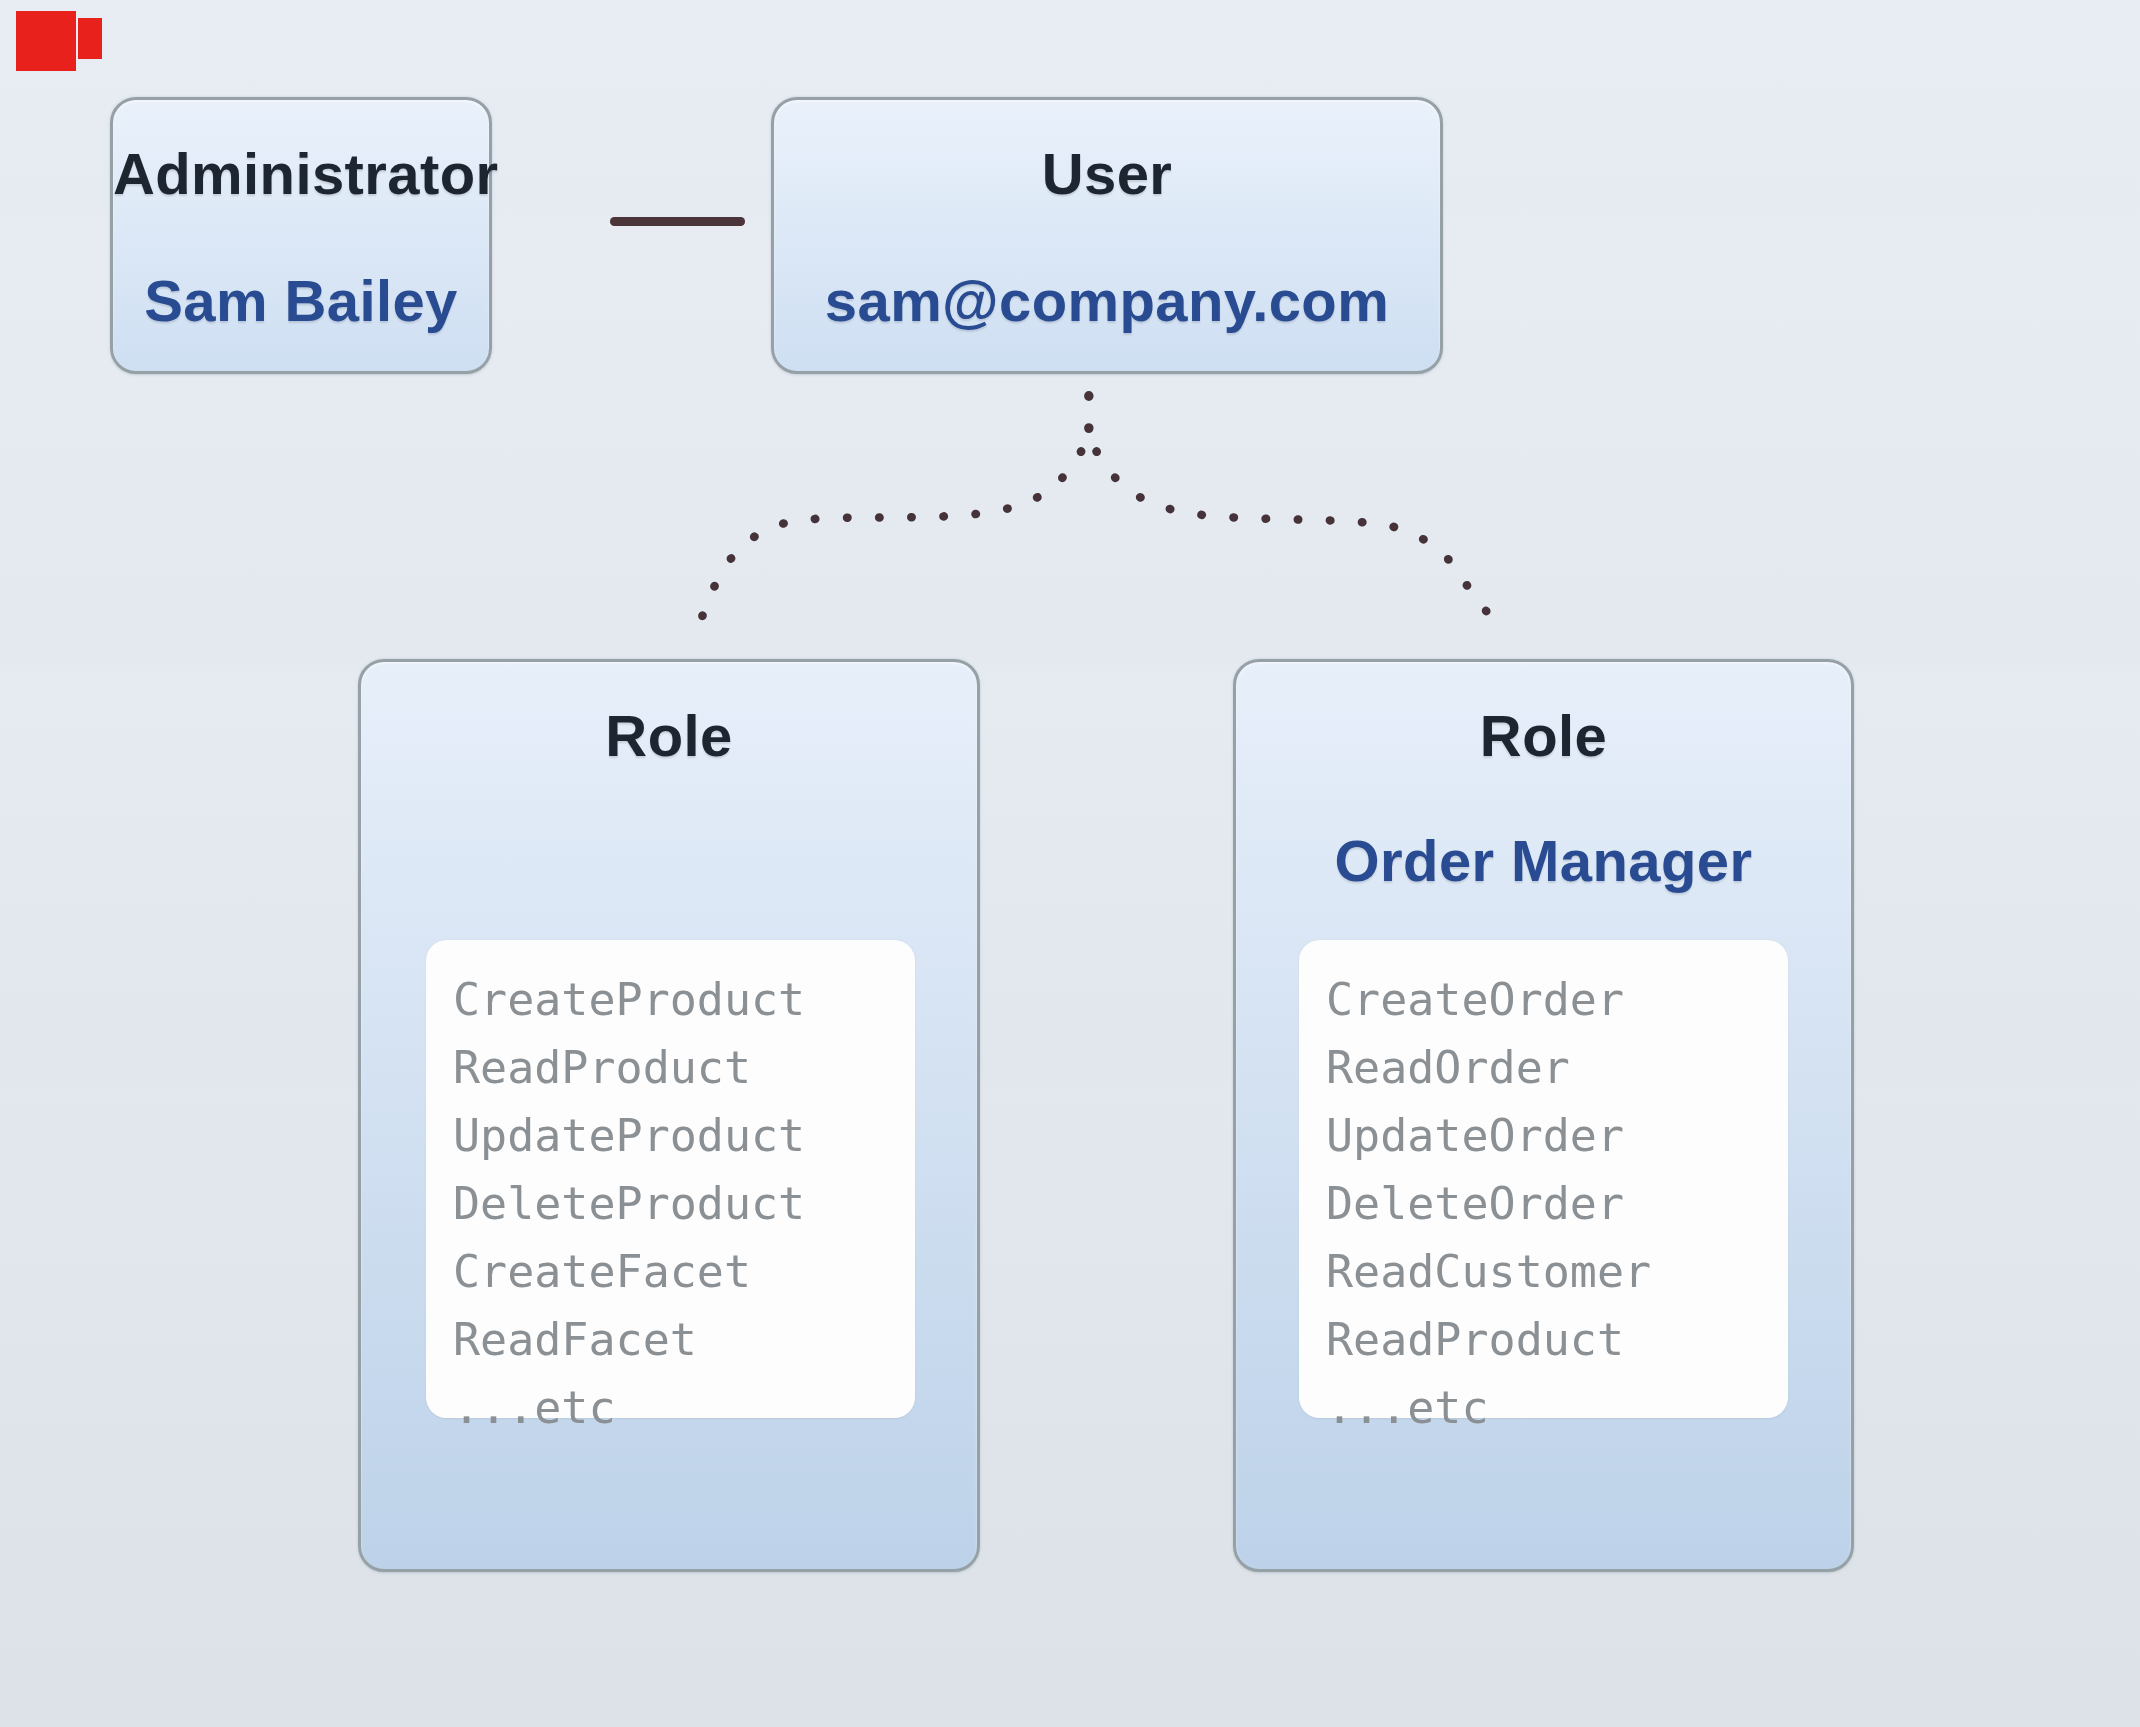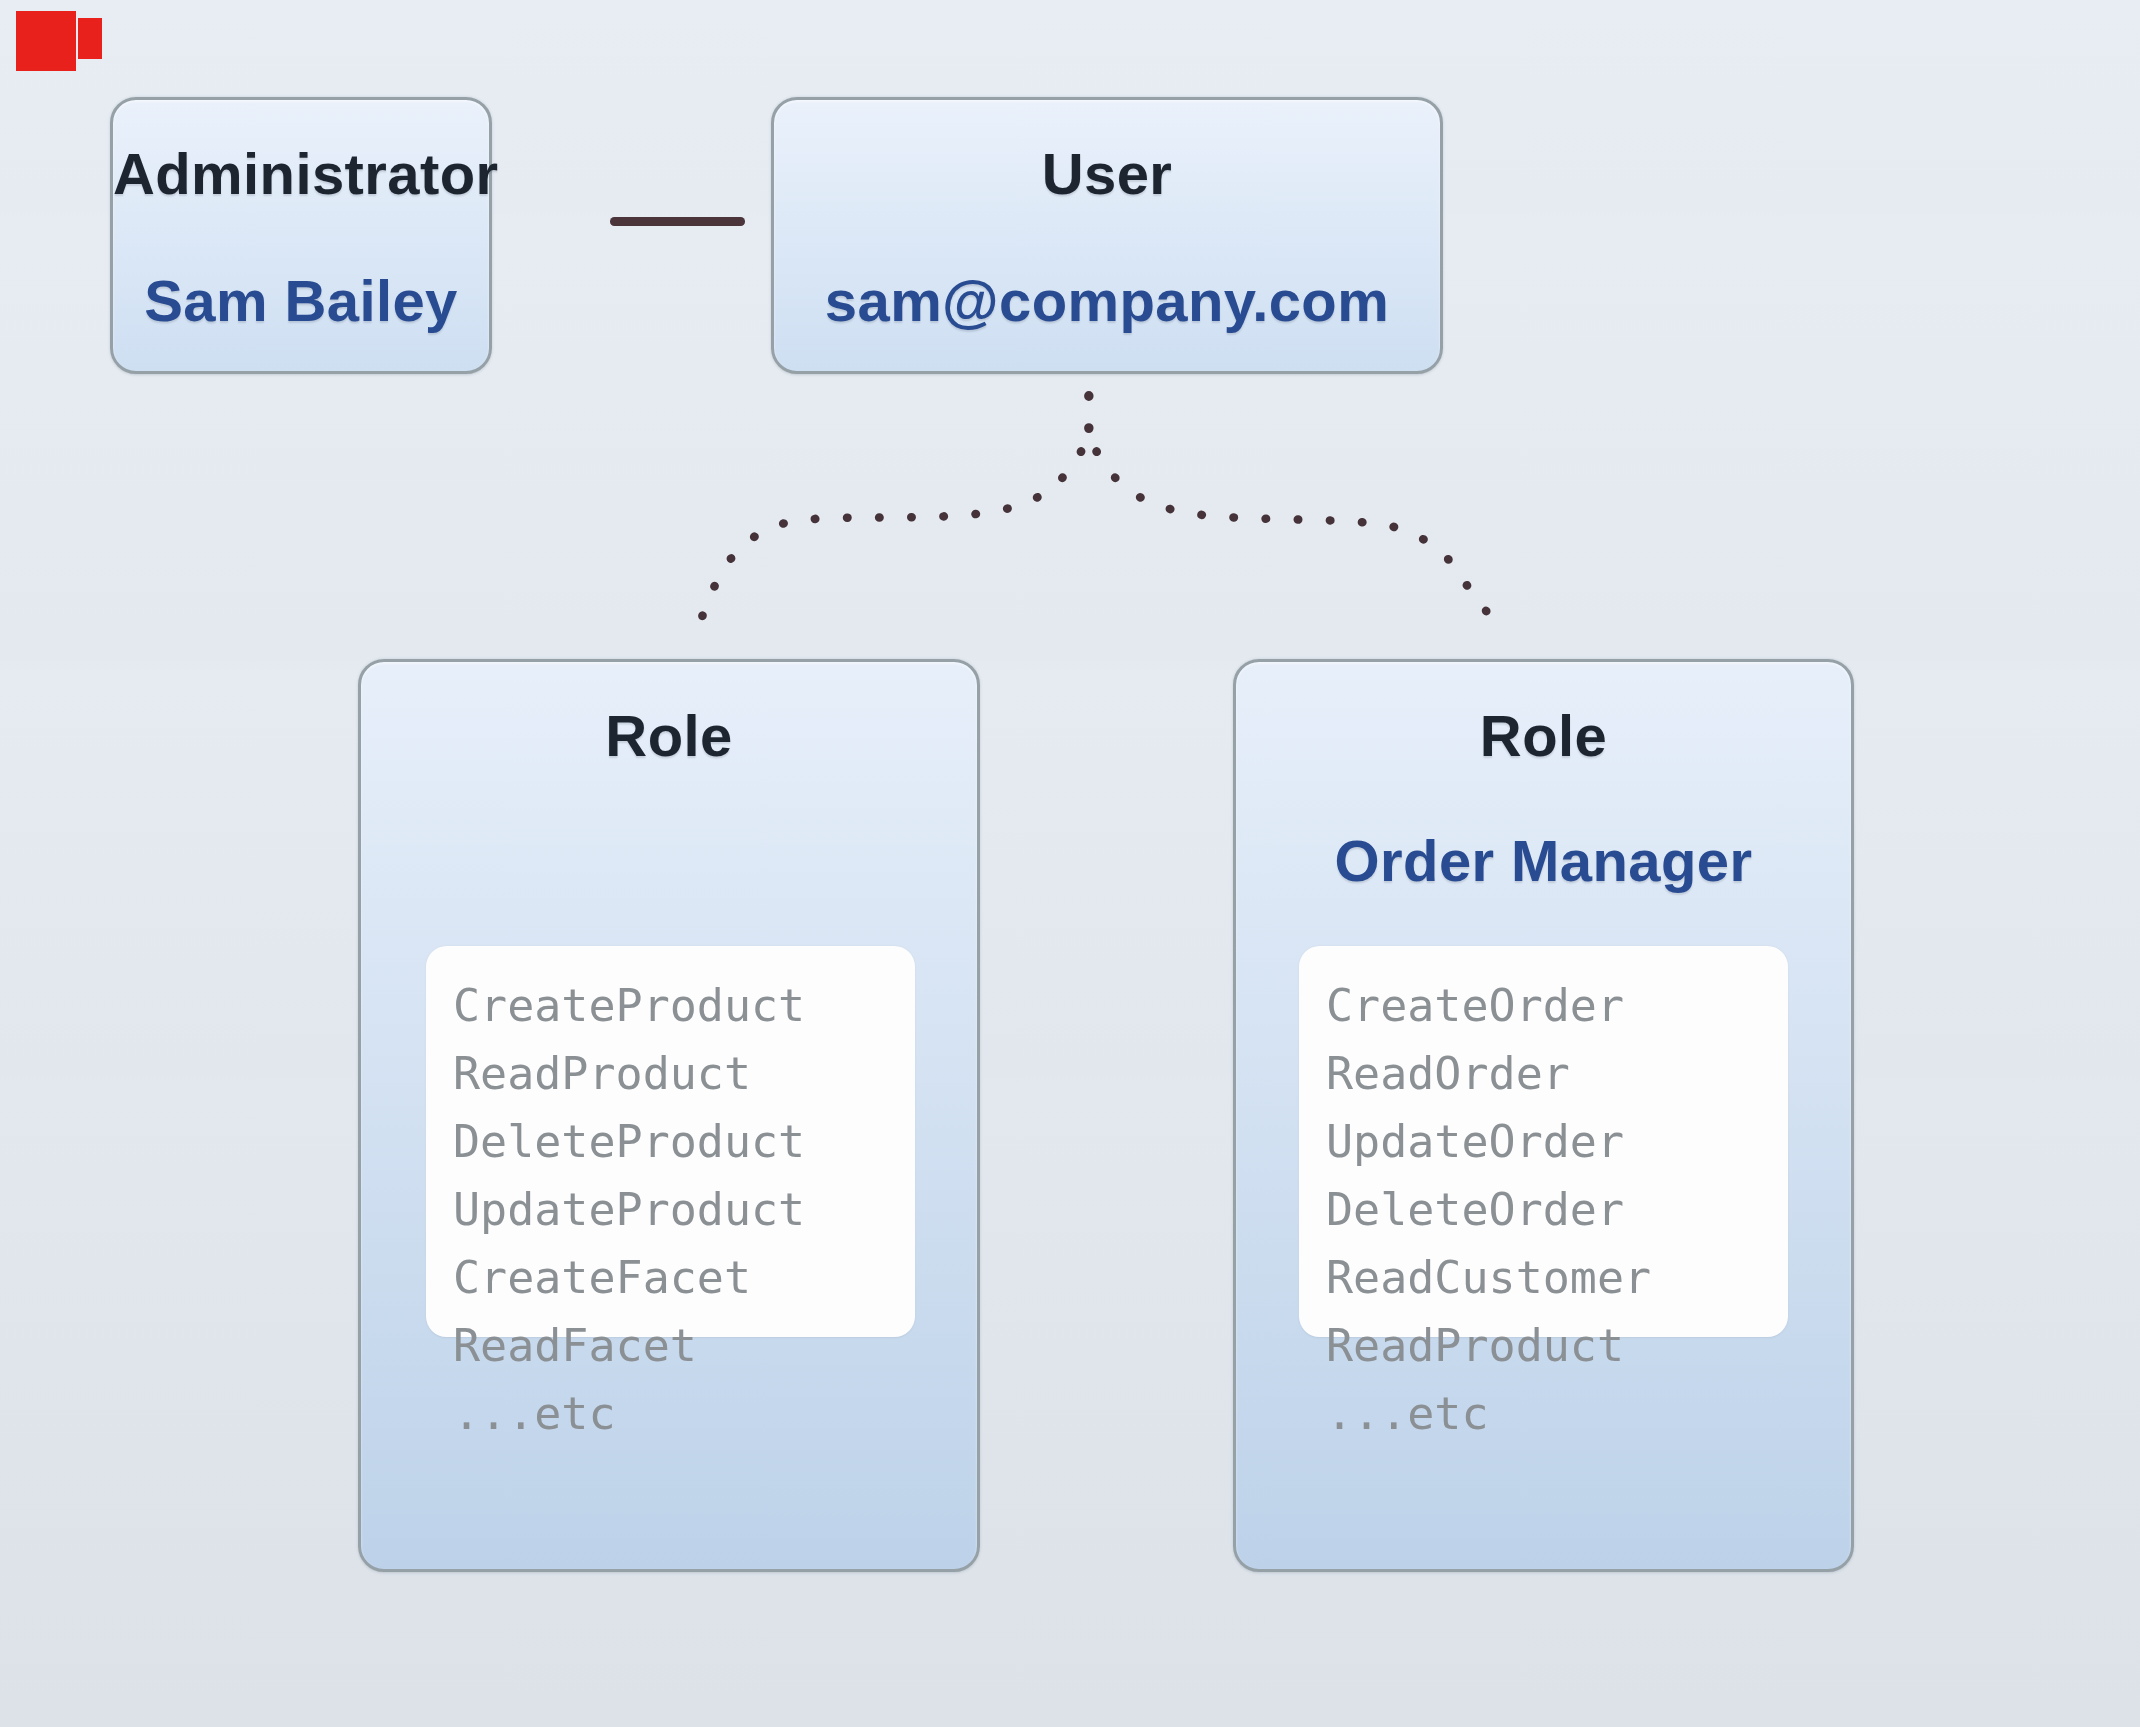--- a/index.html
+++ b/index.html
@@ -39,25 +39,24 @@
     font-weight:bold;font-size:58px;line-height:58px;
     letter-spacing:0.4px;
     text-shadow:0 1.7px 1.7px rgba(25,35,55,.14);
   }
   .node-title{color:#1d2531;top:45px;}
   .node-value{color:#284b91;top:172px;}
   .large .node-value{top:170px;}
 
   
   .perm-box{
-    position:absolute;top:278px;height:391px;width:489px;
+    position:absolute;top:278px;height:478px;width:489px;
     background:#fdfdfe;border-radius:20.5px;box-sizing:border-box;
     padding:26px 12px 0 27px;
     box-shadow:0 0.9px 1.7px rgba(120,135,150,.15);
-    margin-top:6px;
   }
   #roleL .perm-box{left:65px;}
   #roleR .perm-box{left:63px;}
   .perm{
     font-family:"DejaVu Sans Mono",monospace;
     font-size:45px;line-height:68px;color:#8b9094;white-space:pre;
   }
 
   
   .connector{
@@ -95,22 +94,22 @@
   <div class="node small" id="user">
     <div class="node-title">User</div>
     <div class="node-value">sam@company.com</div>
   </div>
 
   <div class="node large" id="roleL">
     <div class="node-title">Role</div>
     <div class="perm-box">
       <div class="perm">CreateProduct</div>
       <div class="perm">ReadProduct</div>
+      <div class="perm">UpdateProduct</div>
       <div class="perm">DeleteProduct</div>
-      <div class="perm">UpdateProduct</div>
       <div class="perm">CreateFacet</div>
       <div class="perm">ReadFacet</div>
       <div class="perm">...etc</div>
     </div>
   </div>
 
   <div class="node large" id="roleR">
     <div class="node-title">Role</div>
     <div class="node-value">Order Manager</div>
     <div class="perm-box">

